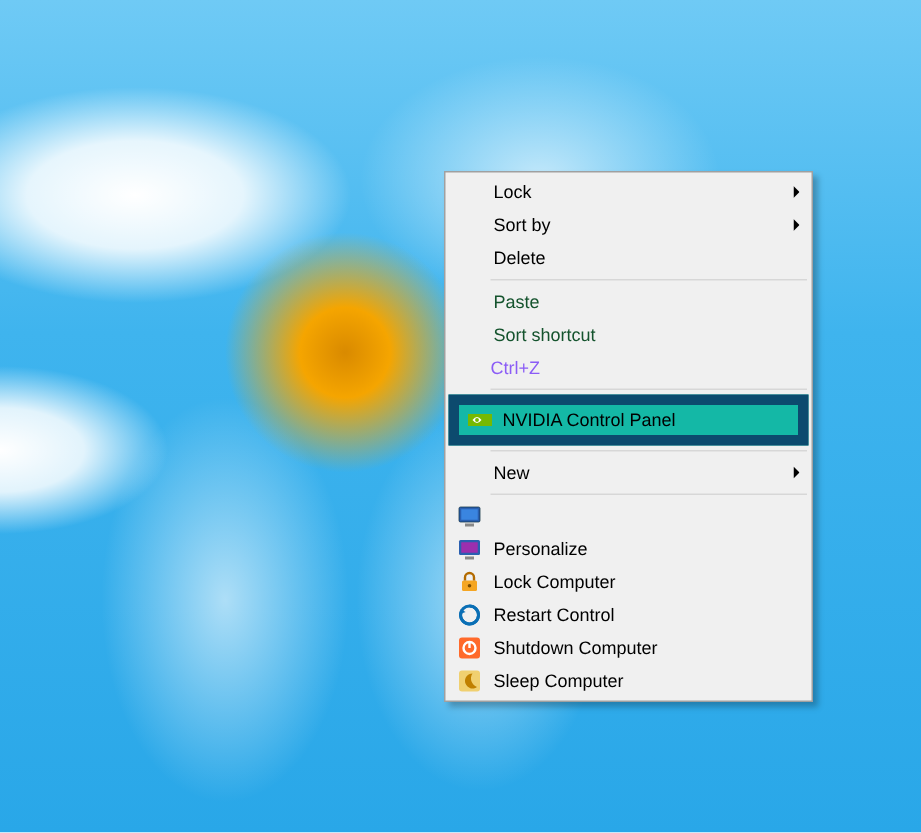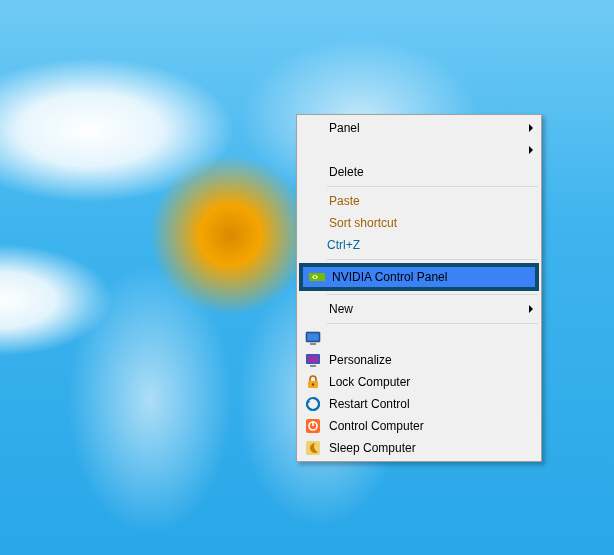--- a/index.html
+++ b/index.html
@@ -57,39 +57,39 @@
   }
 
   .menu-item .label {
     flex: 1;
     color: #000;
     white-space: nowrap;
     padding-left: 2px;
   }
 
   .menu-item .shortcut {
-    color: #0369a1;
+    color: #8b5cf6;
     padding-right: 20px;
   }
 
   .menu-item .submenu-arrow {
     position: absolute;
     right: 6px;
     top: 50%;
     transform: translateY(-50%);
   }
 
   .menu-item.disabled .label,
   .menu-item.disabled .shortcut {
-    color: #a16207;
+    color: #14532d;
   }
 
   .menu-item.highlight {
-    background: #3b82f6;
-    border: 4px solid #0c4a6e;
+    background: #14b8a6;
+    border: 7px solid #0c4a6e;
     height: 20px;
     margin: 0;
   }
   .menu-item.highlight .icon-slot {
     width: 27px; 
   }
 
   .separator {
     height: 1px;
     background: #d7d7d7;
@@ -109,30 +109,31 @@
 </style>
 </head>
 <body>
 
 <div class="desktop">
 
   <div class="context-menu">
 
     <div class="menu-item">
       <span class="icon-slot"></span>
-      <span class="label">Panel</span>
+      <span class="label">Lock</span>
       <span class="submenu-arrow">
         <svg class="arrow-svg" viewBox="0 0 4 8">
             <path d="M0 0 L4 4 L0 8 Z" fill="#000"></path>
           </svg>
       </span>
     </div>
 
     <div class="menu-item">
       <span class="icon-slot"></span>
+      <span class="label">Sort by</span>
       <span class="submenu-arrow">
         <svg class="arrow-svg" viewBox="0 0 4 8">
             <path d="M0 0 L4 4 L0 8 Z" fill="#000"></path>
           </svg>
       </span>
     </div>
 
     <div class="menu-item">
       <span class="icon-slot"></span>
       <span class="label">Delete</span>
@@ -226,21 +227,21 @@
     </div>
 
     <div class="menu-item">
       <span class="icon-slot">
         <svg class="ico" viewBox="0 0 16 16">
           <rect x="1" y="1" width="14" height="14" rx="2" fill="#ff6a2b"></rect>
           <circle cx="8" cy="8" r="4" fill="none" stroke="#fff" stroke-width="1.6"></circle>
           <line x1="8" y1="3.5" x2="8" y2="8" stroke="#fff" stroke-width="1.6"></line>
         </svg>
       </span>
-      <span class="label">Control Computer</span>
+      <span class="label">Shutdown Computer</span>
     </div>
 
     <div class="menu-item">
       <span class="icon-slot">
         <svg class="ico" viewBox="0 0 16 16">
           <rect x="1" y="1" width="14" height="14" rx="2" fill="#f0d070"></rect>
           <path d="M10 3 a5 5 0 1 0 3 9 a6 6 0 0 1 -3 -9 Z" fill="#c08000"></path>
         </svg>
       </span>
       <span class="label">Sleep Computer</span>

